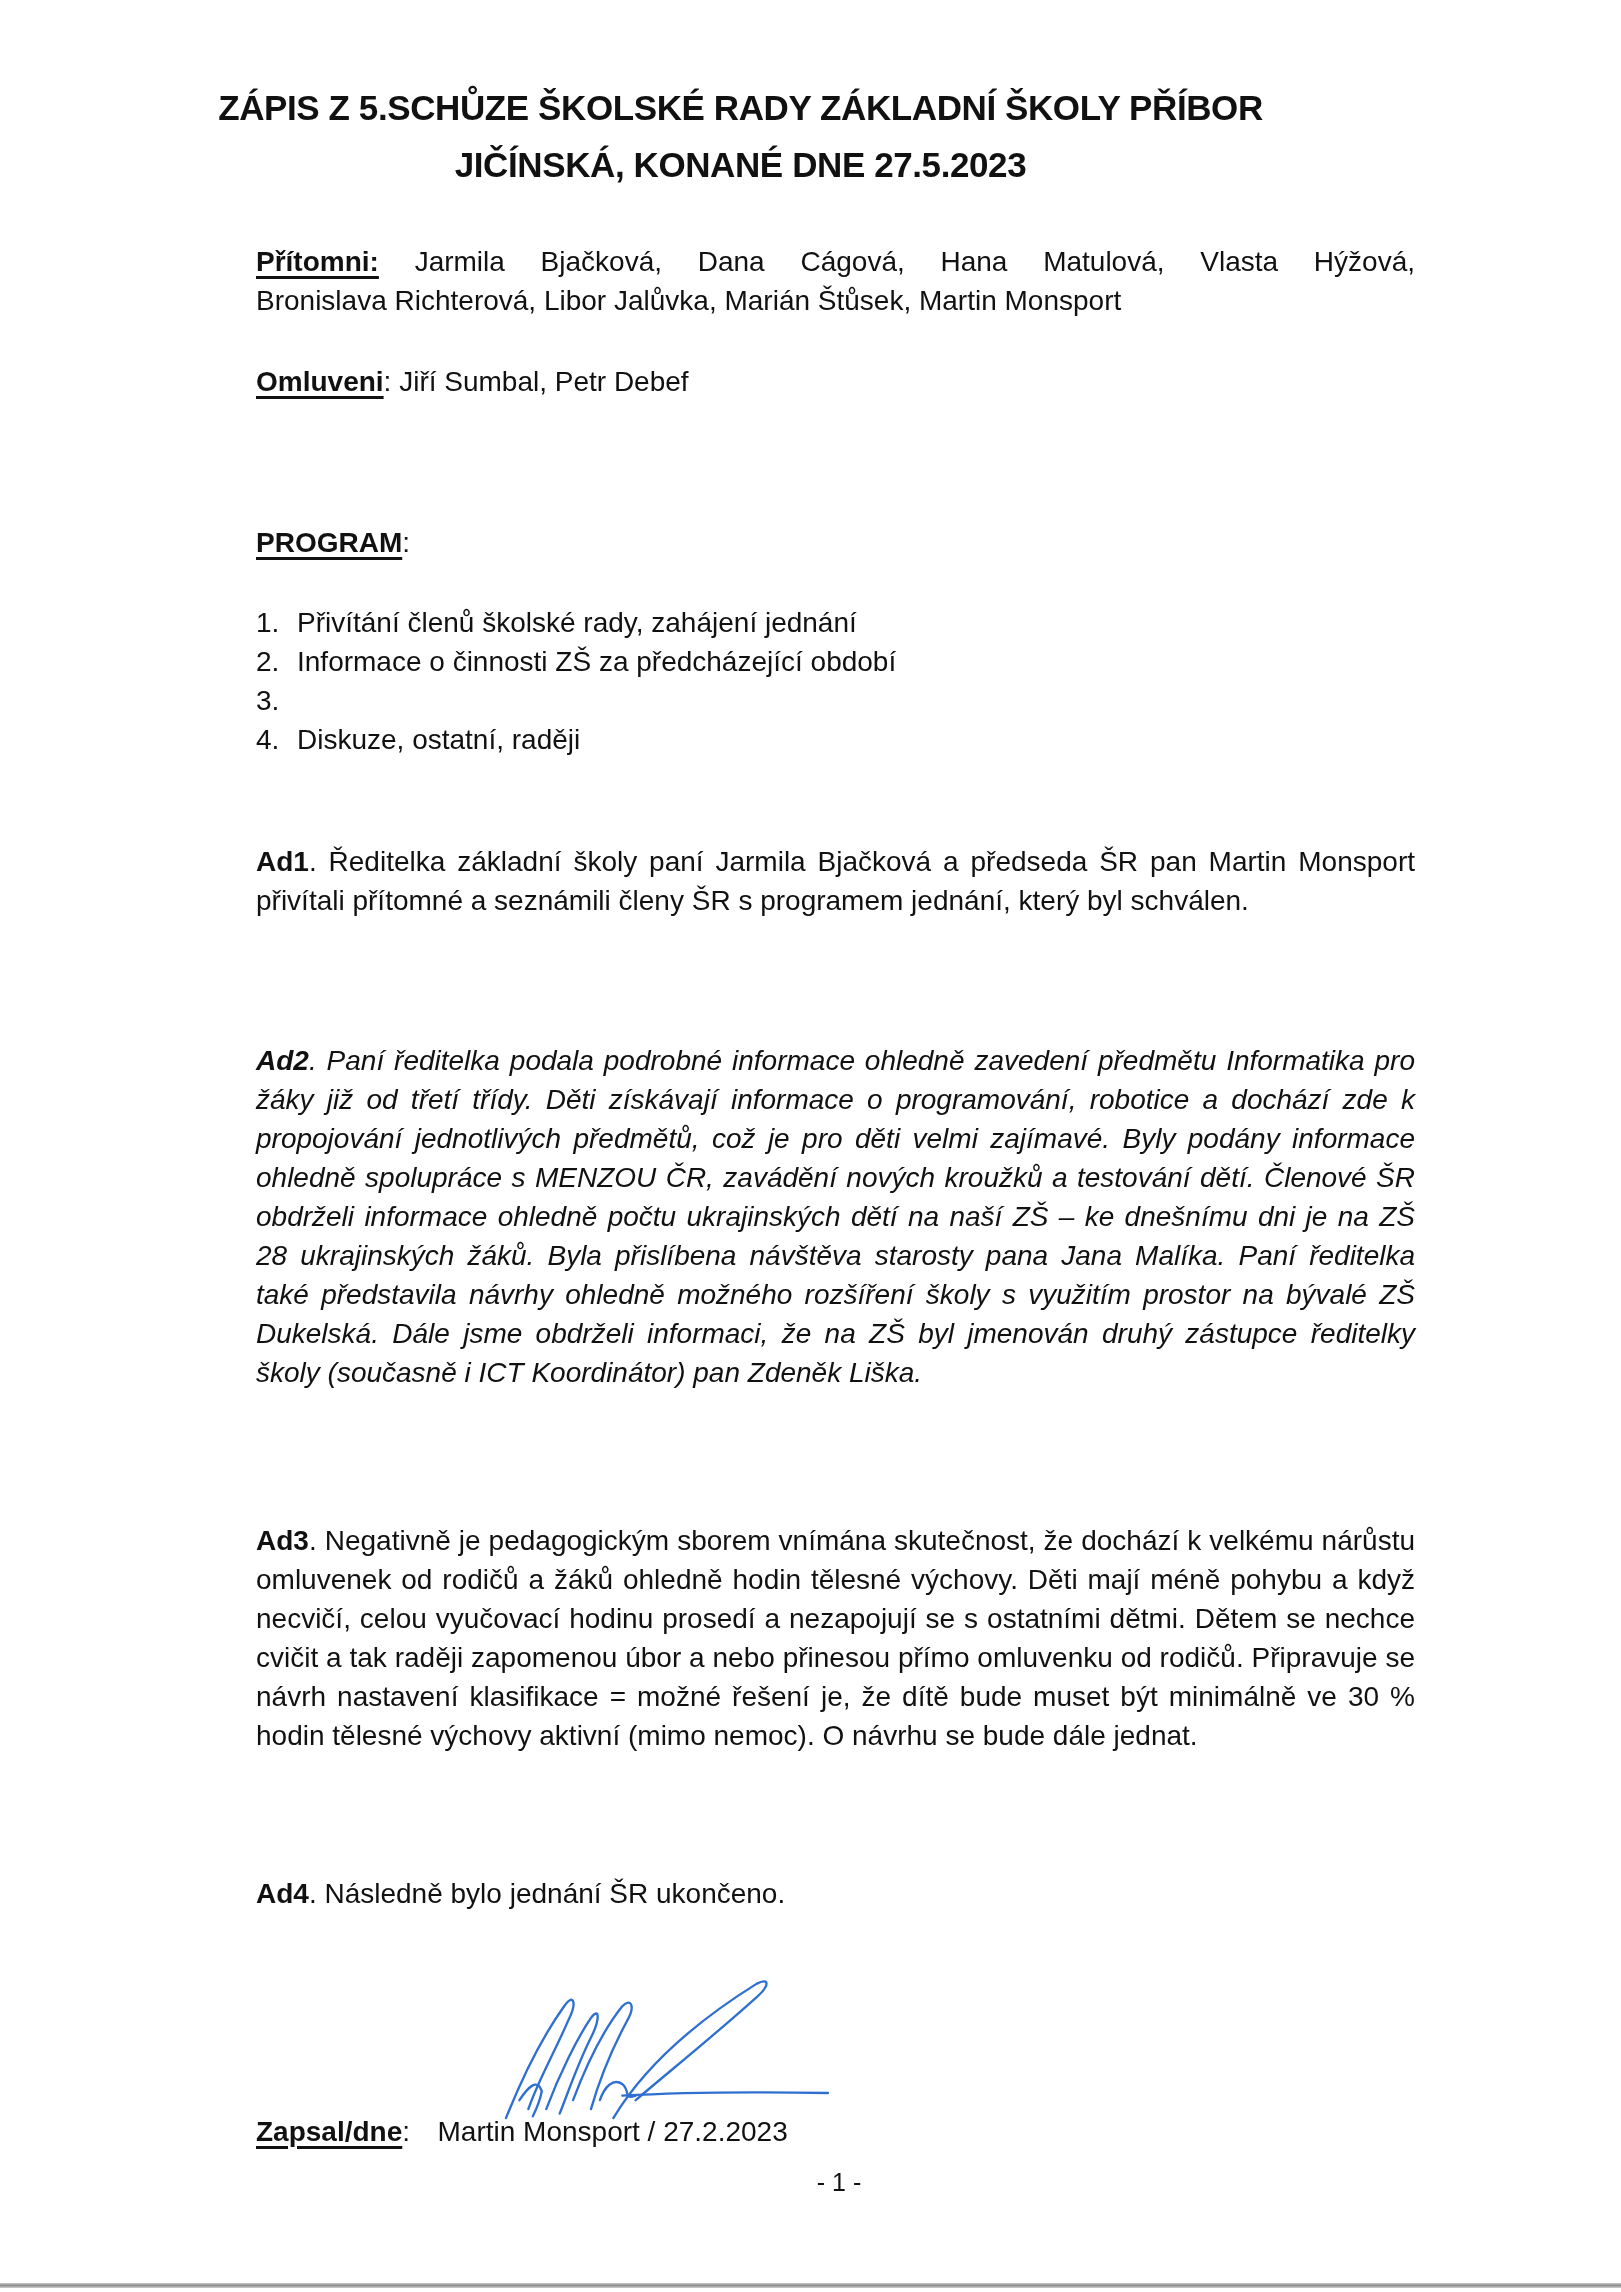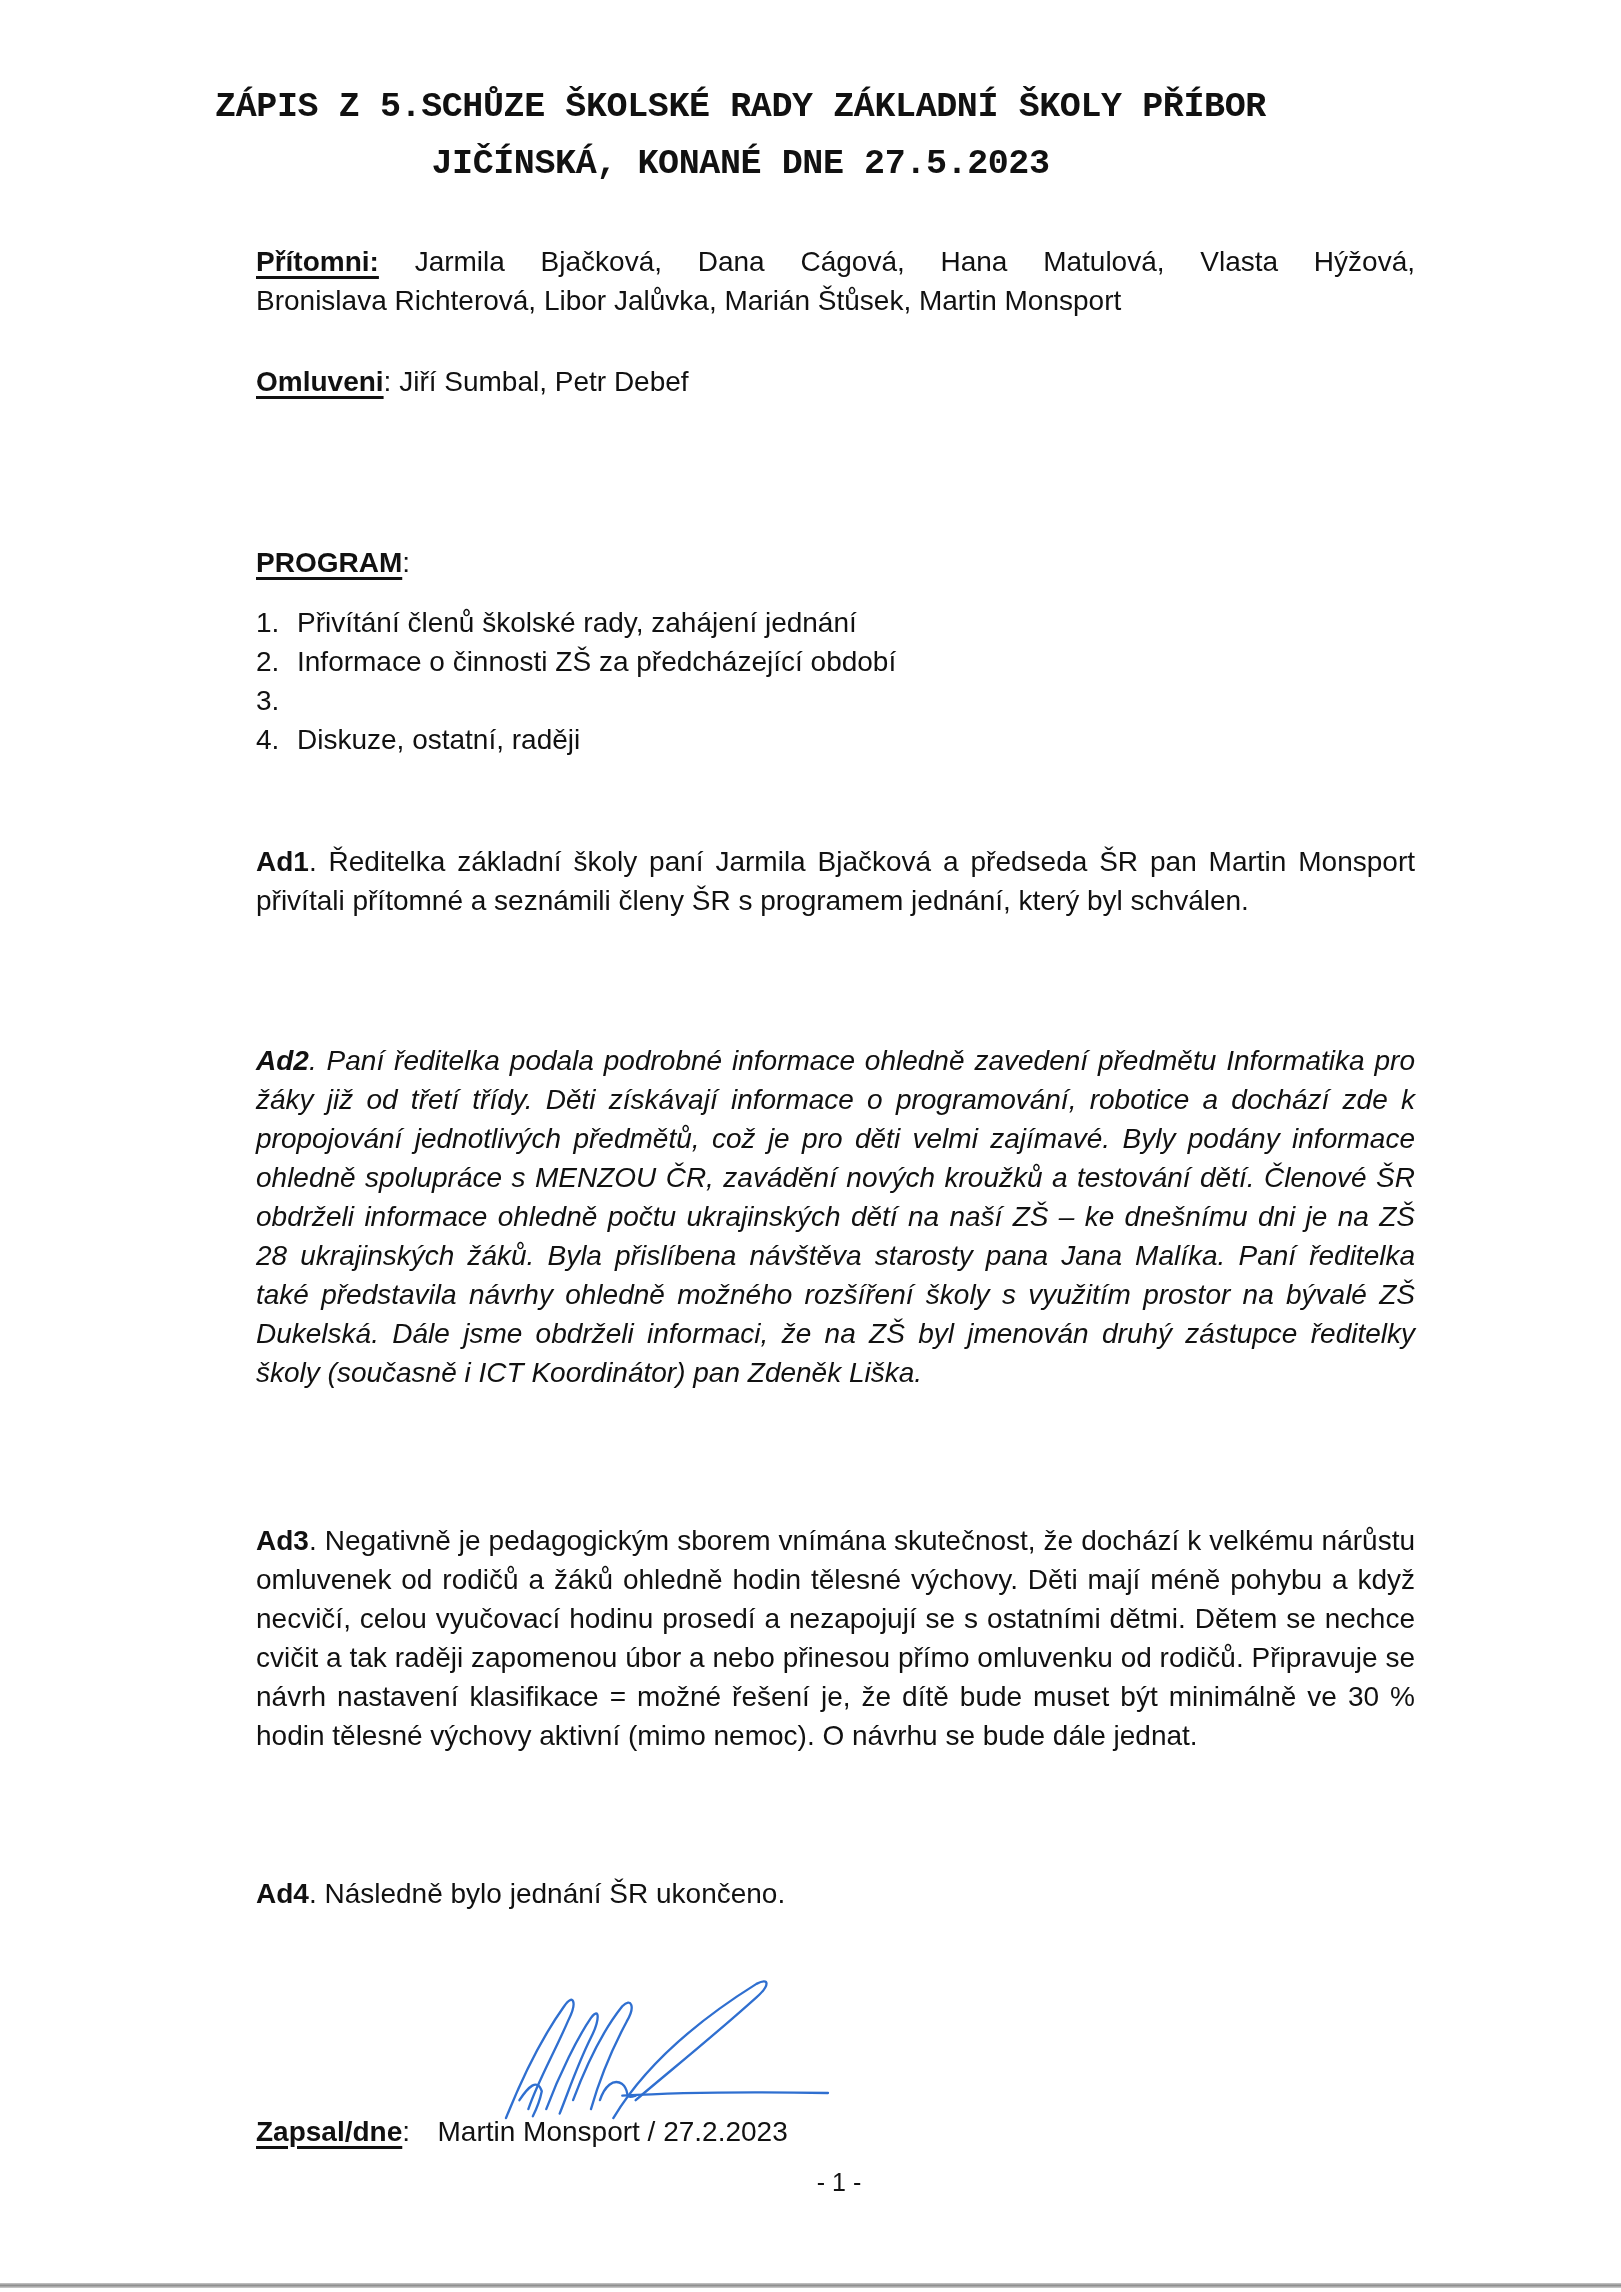--- a/index.html
+++ b/index.html
@@ -1,28 +1,28 @@
 <!DOCTYPE html>
 <html style="font-size:14.3px"><head>
   <meta charset="utf-8">
   <style>
     html, body { margin: 0; padding: 0; background: #ffffff; }
     body { width: 1621px; height: 2293px; position: relative; overflow: hidden;
            font-family: "Liberation Sans Narrow", "Liberation Sans", sans-serif; color: #111; }
     .page { position: absolute; left: 0; top: 0; width: 1621px; height: 2293px; }
     .title { position: absolute; left: 0; top: 79px; width: 1481px; text-align: center;
-             font-weight: bold; font-size: 35px; line-height: 57px; letter-spacing: -0.4px; font-family: Liberation Mono, monospace; }
+             font-weight: bold; font-size: 35px; line-height: 57px; letter-spacing: -0.4px; }
     .block { position: absolute; left: 256px; width: 1159px; font-size: 28px; line-height: 39px;
              text-align: justify; }
     .block .lbl { font-weight: bold; }
     .u { text-decoration: underline; text-decoration-thickness: 2.7px; text-underline-offset: 4.5px; }
     #present { top: 242px; text-align-last: left; }
     #present .line1 { display: block; text-align: justify; text-align-last: justify; }
     #excused { top: 362px; }
-    #program-heading { top: 543px; }
+    #program-heading { top: 523px; }
     ol.agenda { position: absolute; left: 256px; top: 603px; margin: 0; padding: 0; list-style: none;
                 font-size: 28px; line-height: 39px; }
     ol.agenda li { display: flex; }
     ol.agenda .num { width: 41px; display: inline-block; }
     #ad1 { top: 842px; }
     #ad2 { top: 1041px; font-style: italic; }
     #ad3 { top: 1521px; }
     #ad4 { top: 1874px; }
     .signature { position: absolute; left: 488px; top: 1966px; width: 358px; height: 161px; }
     #recorded { top: 2112px; }

